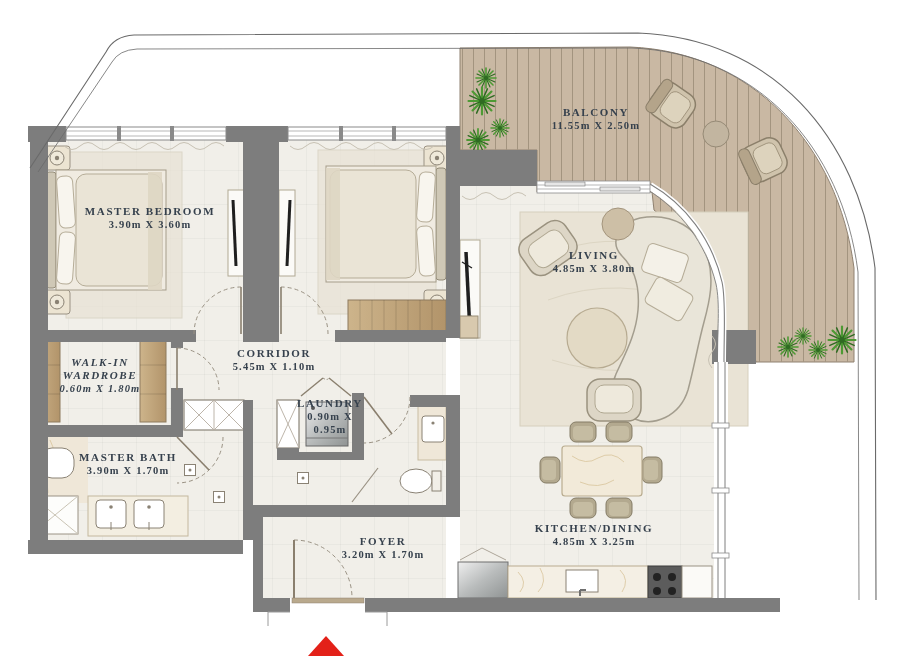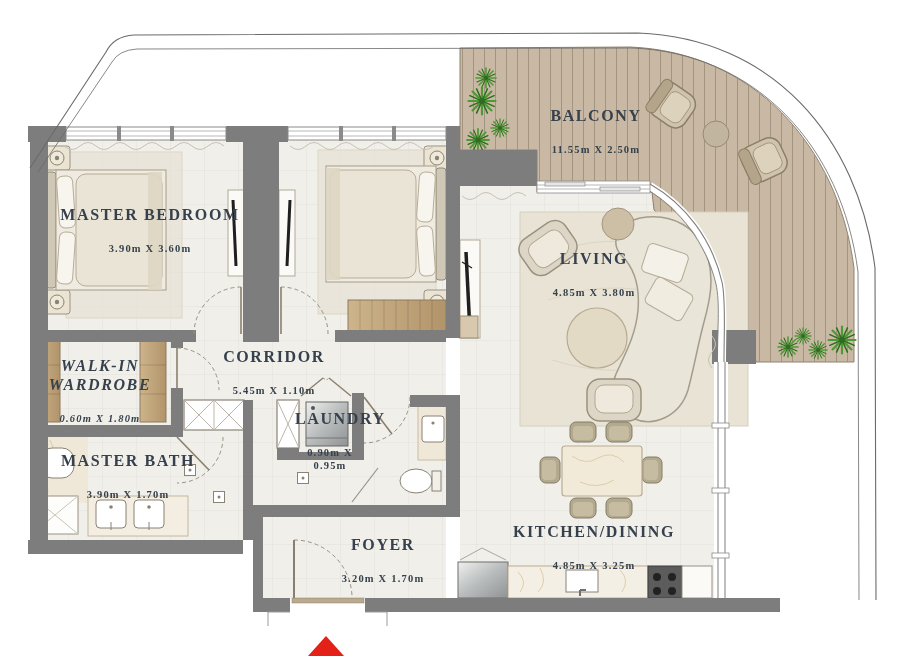--- a/index.html
+++ b/index.html
@@ -1,22 +1,22 @@
 <!DOCTYPE html>
 <html><head>
 <meta charset="utf-8">
 <style>
   html,body{margin:0;padding:0;background:#ffffff;}
   #plan{position:relative;width:897px;height:671px;background:#ffffff;overflow:hidden;
         font-family:"Liberation Serif","DejaVu Serif",serif;}
   #plan svg{position:absolute;left:0;top:0;}
   #labels{position:absolute;left:0;top:0;width:897px;height:671px;pointer-events:none;}
   .room-label{position:absolute;text-align:center;color:#36414d;}
-  .room-name{display:block;font-size:16px;letter-spacing:1.6px;font-weight:bold;line-height:1.2;}
-  .room-dims{display:block;font-size:10.5px;letter-spacing:1.2px;font-weight:bold;line-height:1.25;margin-top:18px;}
+  .room-name{display:block;font-size:11px;letter-spacing:1.6px;font-weight:bold;line-height:1.2;}
+  .room-dims{display:block;font-size:10.5px;letter-spacing:1.2px;font-weight:bold;line-height:1.25;margin-top:0;}
 </style>
 </head>
 <body>
 
 <div id="plan">
 <svg width="897" height="671" viewBox="0 0 897 671">
   <defs>
     <pattern id="tiles" width="34" height="34" patternUnits="userSpaceOnUse">
       <path d="M34 0 H0 V34" fill="none" stroke="#000000" stroke-opacity="0.06" stroke-width="1"></path>
     </pattern>
@@ -324,21 +324,21 @@
         <span class="room-dims">4.85m X 3.80m</span>
       </div>
       <div class="room-label" style="left: 48px; top: 356px; width: 104px; font-style: italic;">
         <span class="room-name">WALK-IN WARDROBE</span>
         <span class="room-dims">0.60m X 1.80m</span>
       </div>
       <div class="room-label" style="left: 189px; top: 347px; width: 170px;">
         <span class="room-name">CORRIDOR</span>
         <span class="room-dims">5.45m X 1.10m</span>
       </div>
-      <div class="room-label" style="left: 295px; top: 409px; width: 70px;">
+      <div class="room-label" style="left: 295px; top: 397px; width: 70px;">
         <span class="room-name">LAUNDRY</span>
         <span class="room-dims">0.90m X 0.95m</span>
       </div>
       <div class="room-label" style="left: 48px; top: 451px; width: 160px; text-align: center;">
         <span class="room-name">MASTER BATH</span>
         <span class="room-dims">3.90m X 1.70m</span>
       </div>
       <div class="room-label" style="left: 308px; top: 535px; width: 150px;">
         <span class="room-name">FOYER</span>
         <span class="room-dims">3.20m X 1.70m</span>

